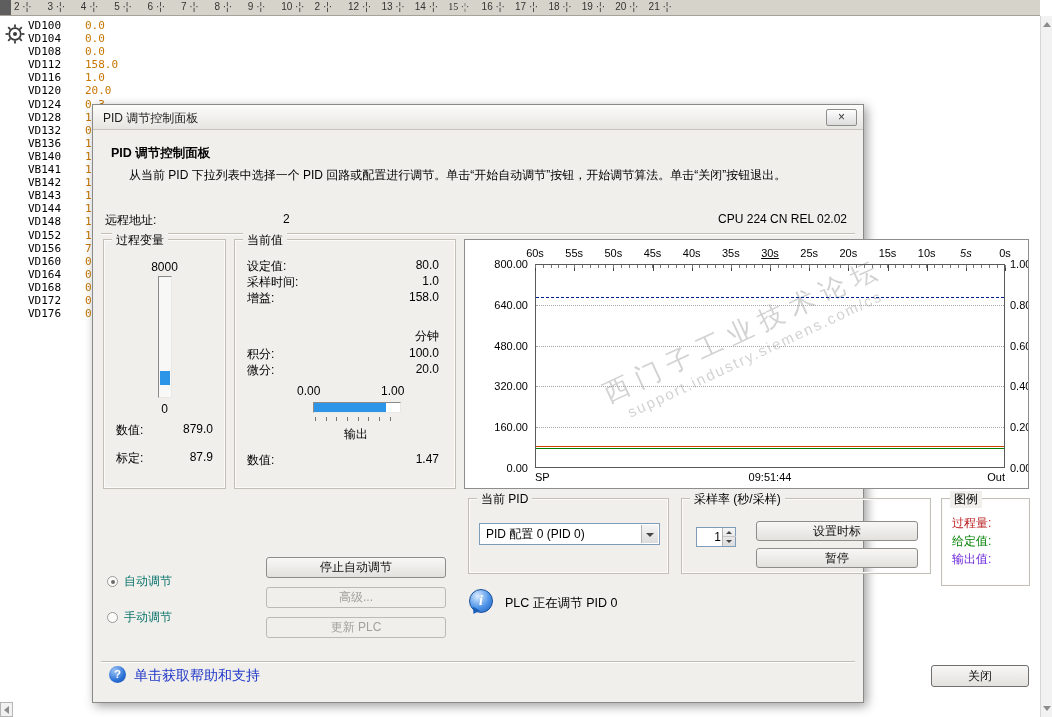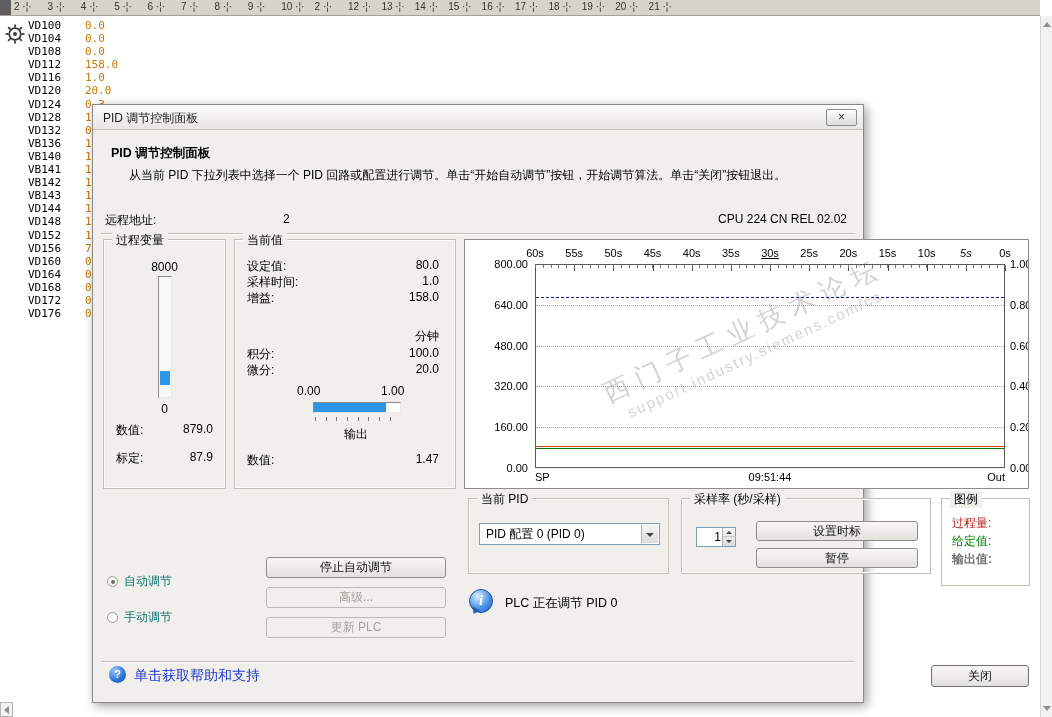--- a/index.html
+++ b/index.html
@@ -151,21 +151,21 @@
     <span class="ruler-cell" style="left: 114.2px;">5 ·¦·</span>
     <span class="ruler-cell" style="left: 147.6px;">6 ·¦·</span>
     <span class="ruler-cell" style="left: 181px;">7 ·¦·</span>
     <span class="ruler-cell" style="left: 214.4px;">8 ·¦·</span>
     <span class="ruler-cell" style="left: 247.8px;">9 ·¦·</span>
     <span class="ruler-cell" style="left: 281.2px;">10 ·¦·</span>
     <span class="ruler-cell" style="left: 314.6px;">2 ·¦·</span>
     <span class="ruler-cell" style="left: 348px;">12 ·¦·</span>
     <span class="ruler-cell" style="left: 381.4px;">13 ·¦·</span>
     <span class="ruler-cell" style="left: 414.8px;">14 ·¦·</span>
-    <span class="ruler-cell" style="left: 448.2px;">15 ·¦·</span>
+    <span class="ruler-cell" style="left: 448.2px; font-family: Liberation Serif, serif;">15 ·¦·</span>
     <span class="ruler-cell" style="left: 481.6px;">16 ·¦·</span>
     <span class="ruler-cell" style="left: 515px;">17 ·¦·</span>
     <span class="ruler-cell" style="left: 548.4px;">18 ·¦·</span>
     <span class="ruler-cell" style="left: 581.8px;">19 ·¦·</span>
     <span class="ruler-cell" style="left: 615.2px;">20 ·¦·</span>
     <span class="ruler-cell" style="left: 648.6px;">21 ·¦·</span>
   </div>
 
 <div id="gear-icon">
   <svg width="20" height="20" viewBox="0 0 18 18">
@@ -349,21 +349,21 @@
     </div>
     <div class="btn" id="btn-timebase">设置时标</div>
     <div class="btn" id="btn-pause">暂停</div>
   </div>
 
   <div class="group" id="legend-group">
     <span class="group-label">图例</span>
     <div>
         <div class="legend-item" style="top: 16px; color: #b91c1c;">过程量:</div>
         <div class="legend-item" style="top: 34px; color: rgb(0, 128, 0);">给定值:</div>
-        <div class="legend-item" style="top: 52px; color: #737373; font-weight: bold;">输出值:</div>
+        <div class="legend-item" style="top: 52px; color: #6d28d9;">输出值:</div>
       </div>
   </div>
 
   <div id="info-icon"><span>i</span></div>
   <div id="status-text">PLC 正在调节 PID 0</div>
 
   <div class="etched" id="sep2"></div>
   <div id="help-icon"><span>?</span></div>
   <div id="help-text">单击获取帮助和支持</div>
   <div class="btn" id="btn-close">关闭</div>

